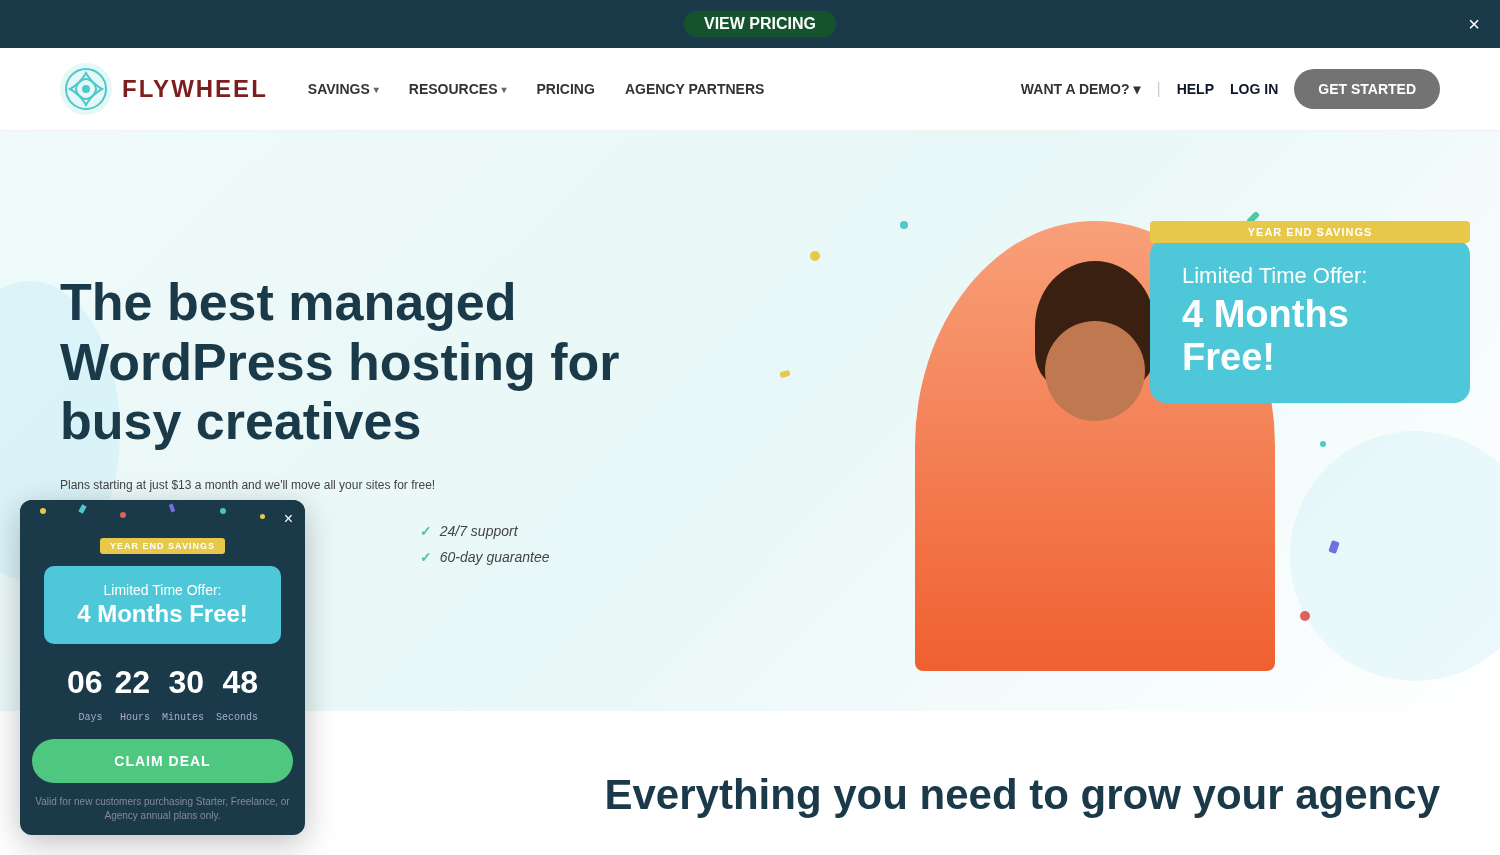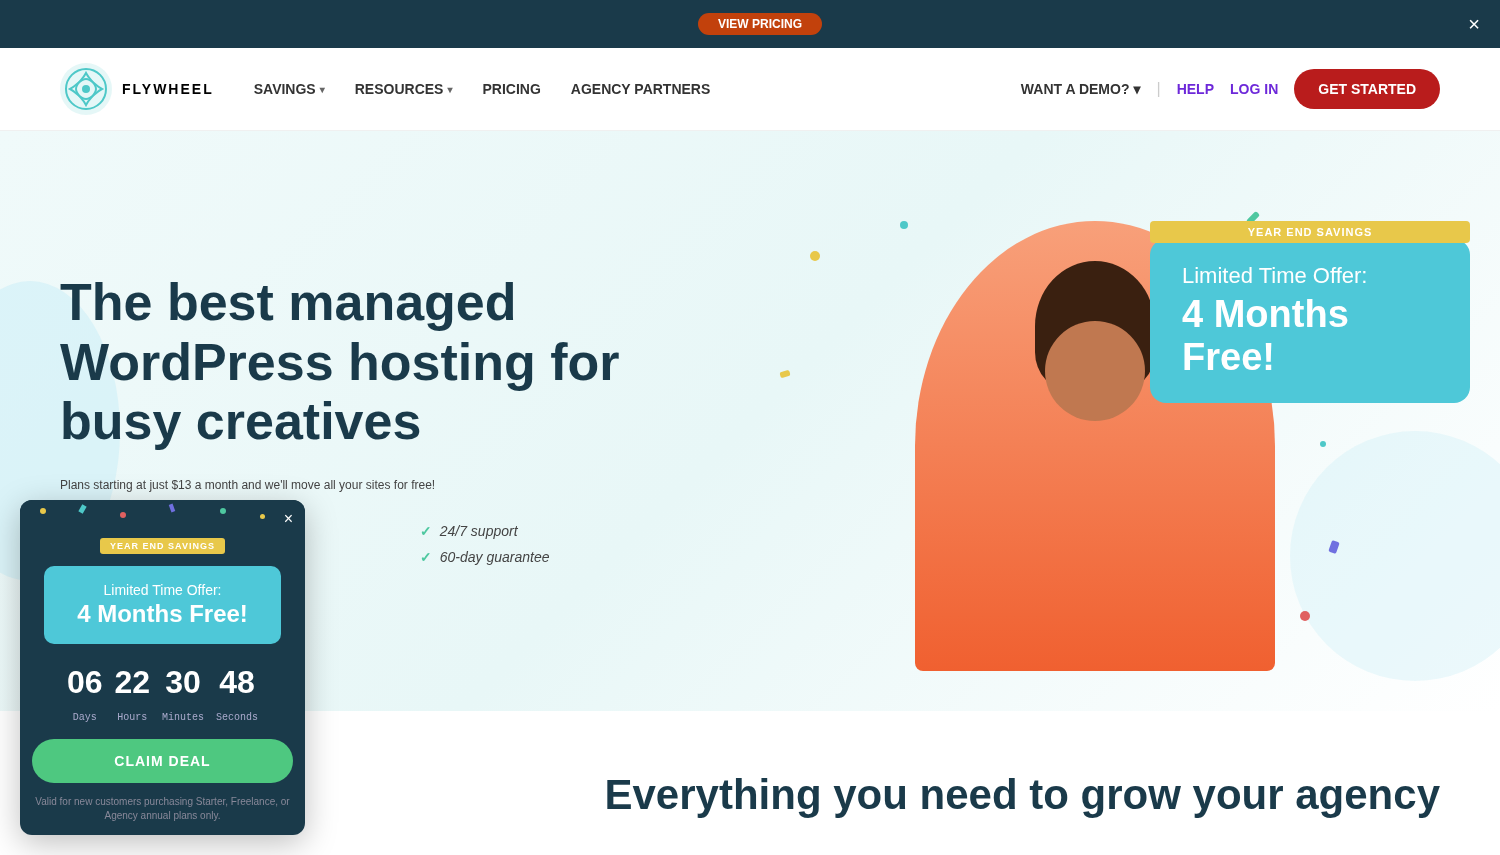--- a/index.html
+++ b/index.html
@@ -13,26 +13,26 @@
       padding: 10px 20px;
       display: flex;
       align-items: center;
       justify-content: center;
       position: relative;
       min-height: 48px;
     }
     .announcement-bar .bar-text { font-size: 15px; }
     .announcement-bar .bar-text strong { font-weight: 700; }
     .announcement-bar .view-pricing-btn {
-      background: #c2410c;
+      background: #14532d;
       color: #fff;
       border: none;
       border-radius: 25px;
       padding: 4px 20px;
-      font-size: 12px;
+      font-size: 16px;
       font-weight: 600;
       cursor: pointer;
       margin-left: 20px;
       white-space: nowrap;
     }
     .announcement-bar .close-btn {
       position: absolute;
       right: 20px;
       background: none;
       border: none;
@@ -54,23 +54,23 @@
       display: flex;
       align-items: center;
       gap: 10px;
       margin-right: 40px;
     }
     .logo-icon {
       width: 52px;
       height: 52px;
     }
     .logo-text {
-      font-size: 14px;
+      font-size: 24px;
       font-weight: 700;
-      color: #000000;
+      color: #7f1d1d;
       letter-spacing: 2px;
     }
     .nav-links {
       display: flex;
       align-items: center;
       gap: 30px;
       flex: 1;
     }
     .nav-link {
       font-size: 14px;
@@ -94,26 +94,26 @@
       color: #333;
       display: flex;
       align-items: center;
       gap: 4px;
       cursor: pointer;
     }
     .nav-right .divider { color: #ccc; }
     .nav-right .help-link, .nav-right .login-link {
       font-size: 14px;
       font-weight: 600;
-      color: #6d28d9;
+      color: #0f172a;
       cursor: pointer;
       text-decoration: none;
     }
     .get-started-btn {
-      background: #b91c1c;
+      background: #737373;
       color: #fff;
       border: none;
       border-radius: 25px;
       padding: 12px 24px;
       font-size: 14px;
       font-weight: 700;
       cursor: pointer;
     }
 
     
@@ -297,21 +297,21 @@
       font-weight: 800;
     }
     .popup-countdown {
       display: flex;
       justify-content: center;
       gap: 12px;
       padding: 14px 20px 8px;
       background: #1a3a4a;
     }
     .countdown-item {
-      text-align: center;
+      text-align: right;
     }
     .countdown-num {
       font-size: 32px;
       font-weight: 800;
       color: #fff;
       line-height: 1;
     }
     .countdown-label {
       font-size: 10px;
       color: #aac;

